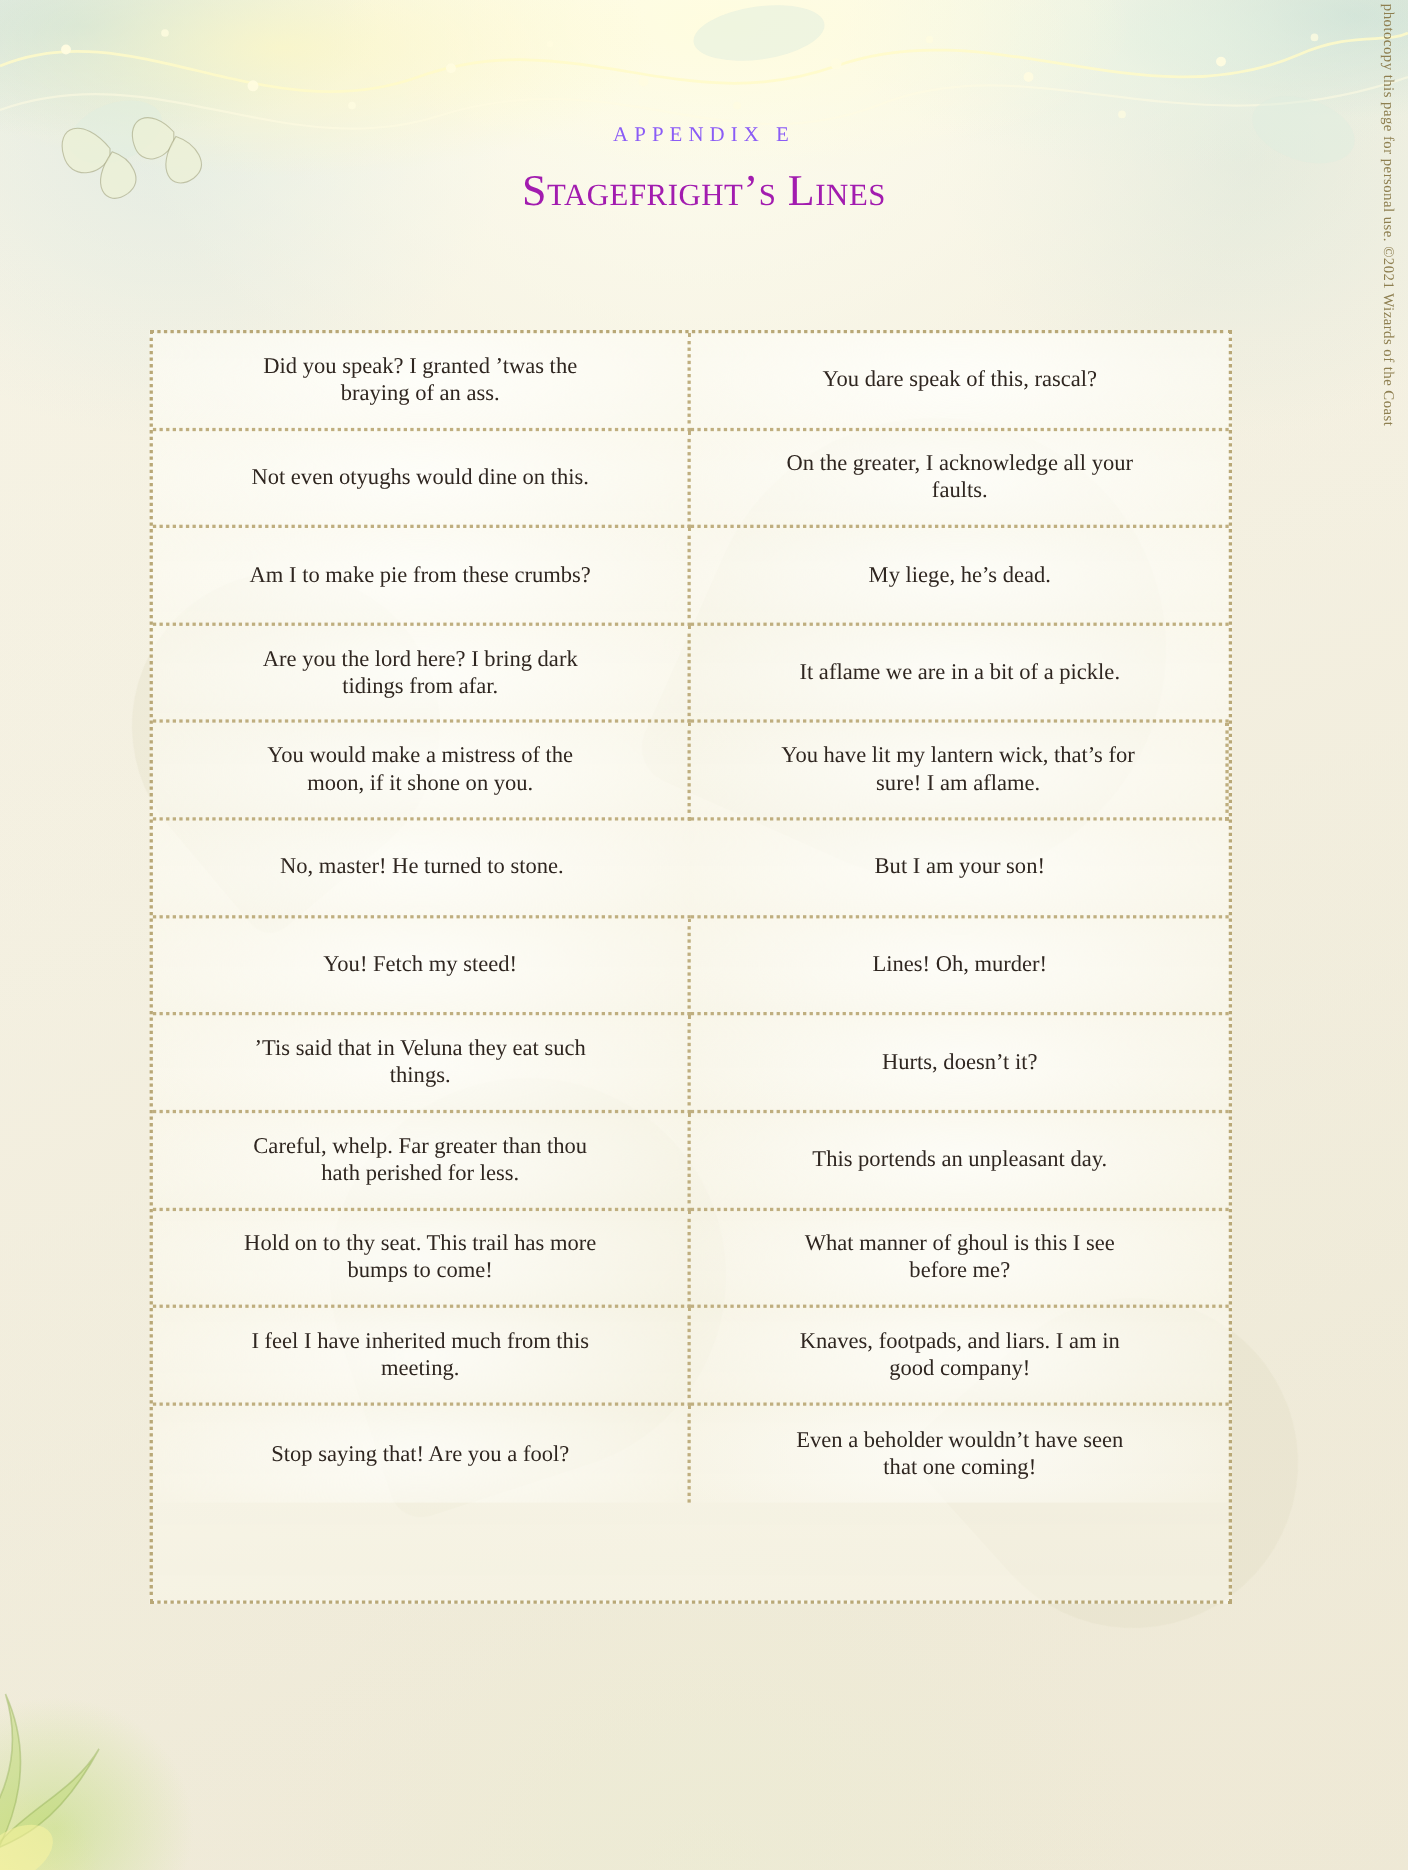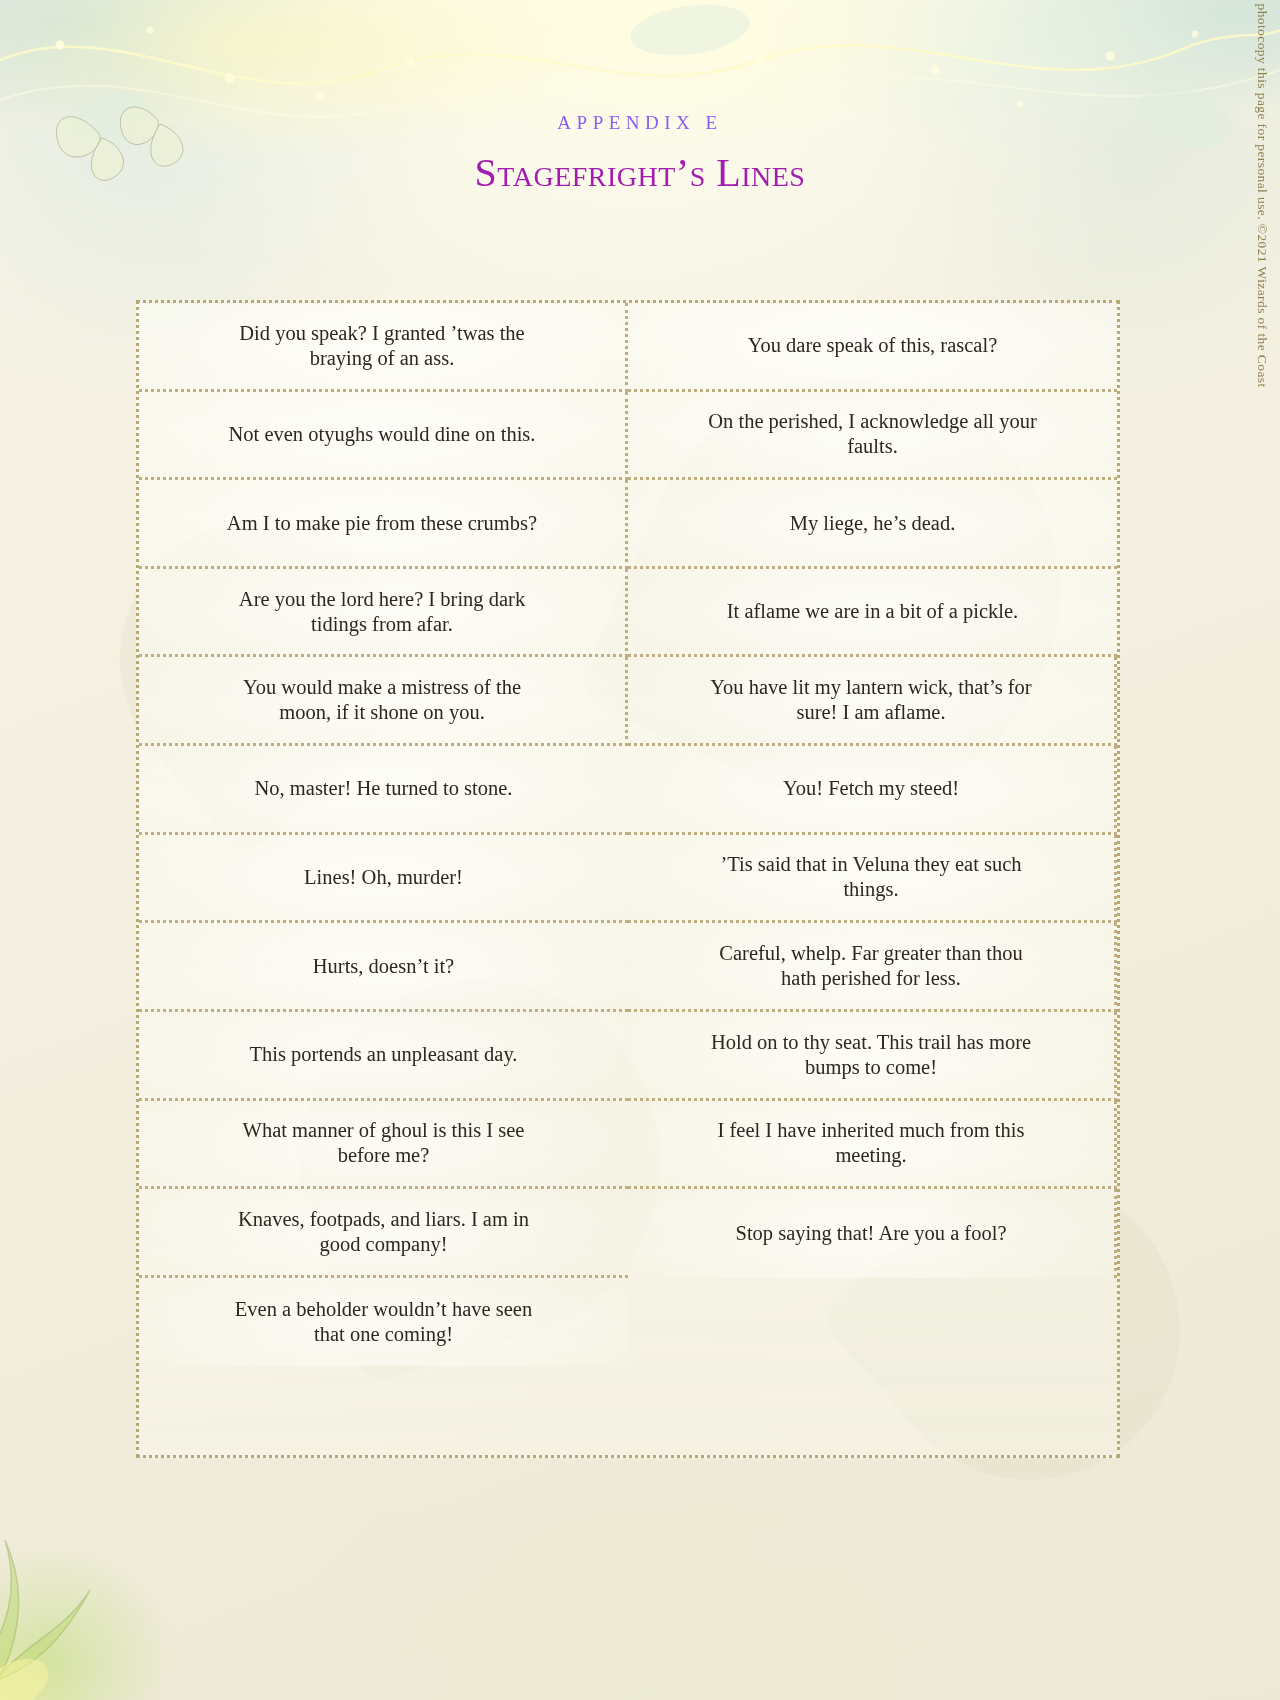--- a/index.html
+++ b/index.html
@@ -213,21 +213,21 @@
       <span>Did you speak? I granted ’twas the braying of an ass.</span>
     </div>
   <div class="cell">
       <span>You dare speak of this, rascal?</span>
     </div>
 
   <div class="cell col-left">
       <span>Not even otyughs would dine on this.</span>
     </div>
   <div class="cell">
-      <span>On the perished, I acknowledge all your faults.</span>
+      <span>On the greater, I acknowledge all your faults.</span>
     </div>
 
   <div class="cell col-left">
       <span>Am I to make pie from these crumbs?</span>
     </div>
   <div class="cell">
       <span>My liege, he’s dead.</span>
     </div>
 
   <div class="cell col-left">
@@ -239,20 +239,23 @@
 
   <div class="cell col-left">
       <span>You would make a mistress of the moon, if it shone on you.</span>
     </div>
   <div class="cell col-left">
       <span>You have lit my lantern wick, that’s for sure! I am aflame.</span>
     </div>
 
   <div class="cell">
       <span>No, master! He turned to stone.</span>
+    </div>
+  <div class="cell">
+      <span>But I am your son!</span>
     </div>
 
   <div class="cell col-left">
       <span>You! Fetch my steed!</span>
     </div>
   <div class="cell">
       <span>Lines! Oh, murder!</span>
     </div>
 
   <div class="cell col-left">

